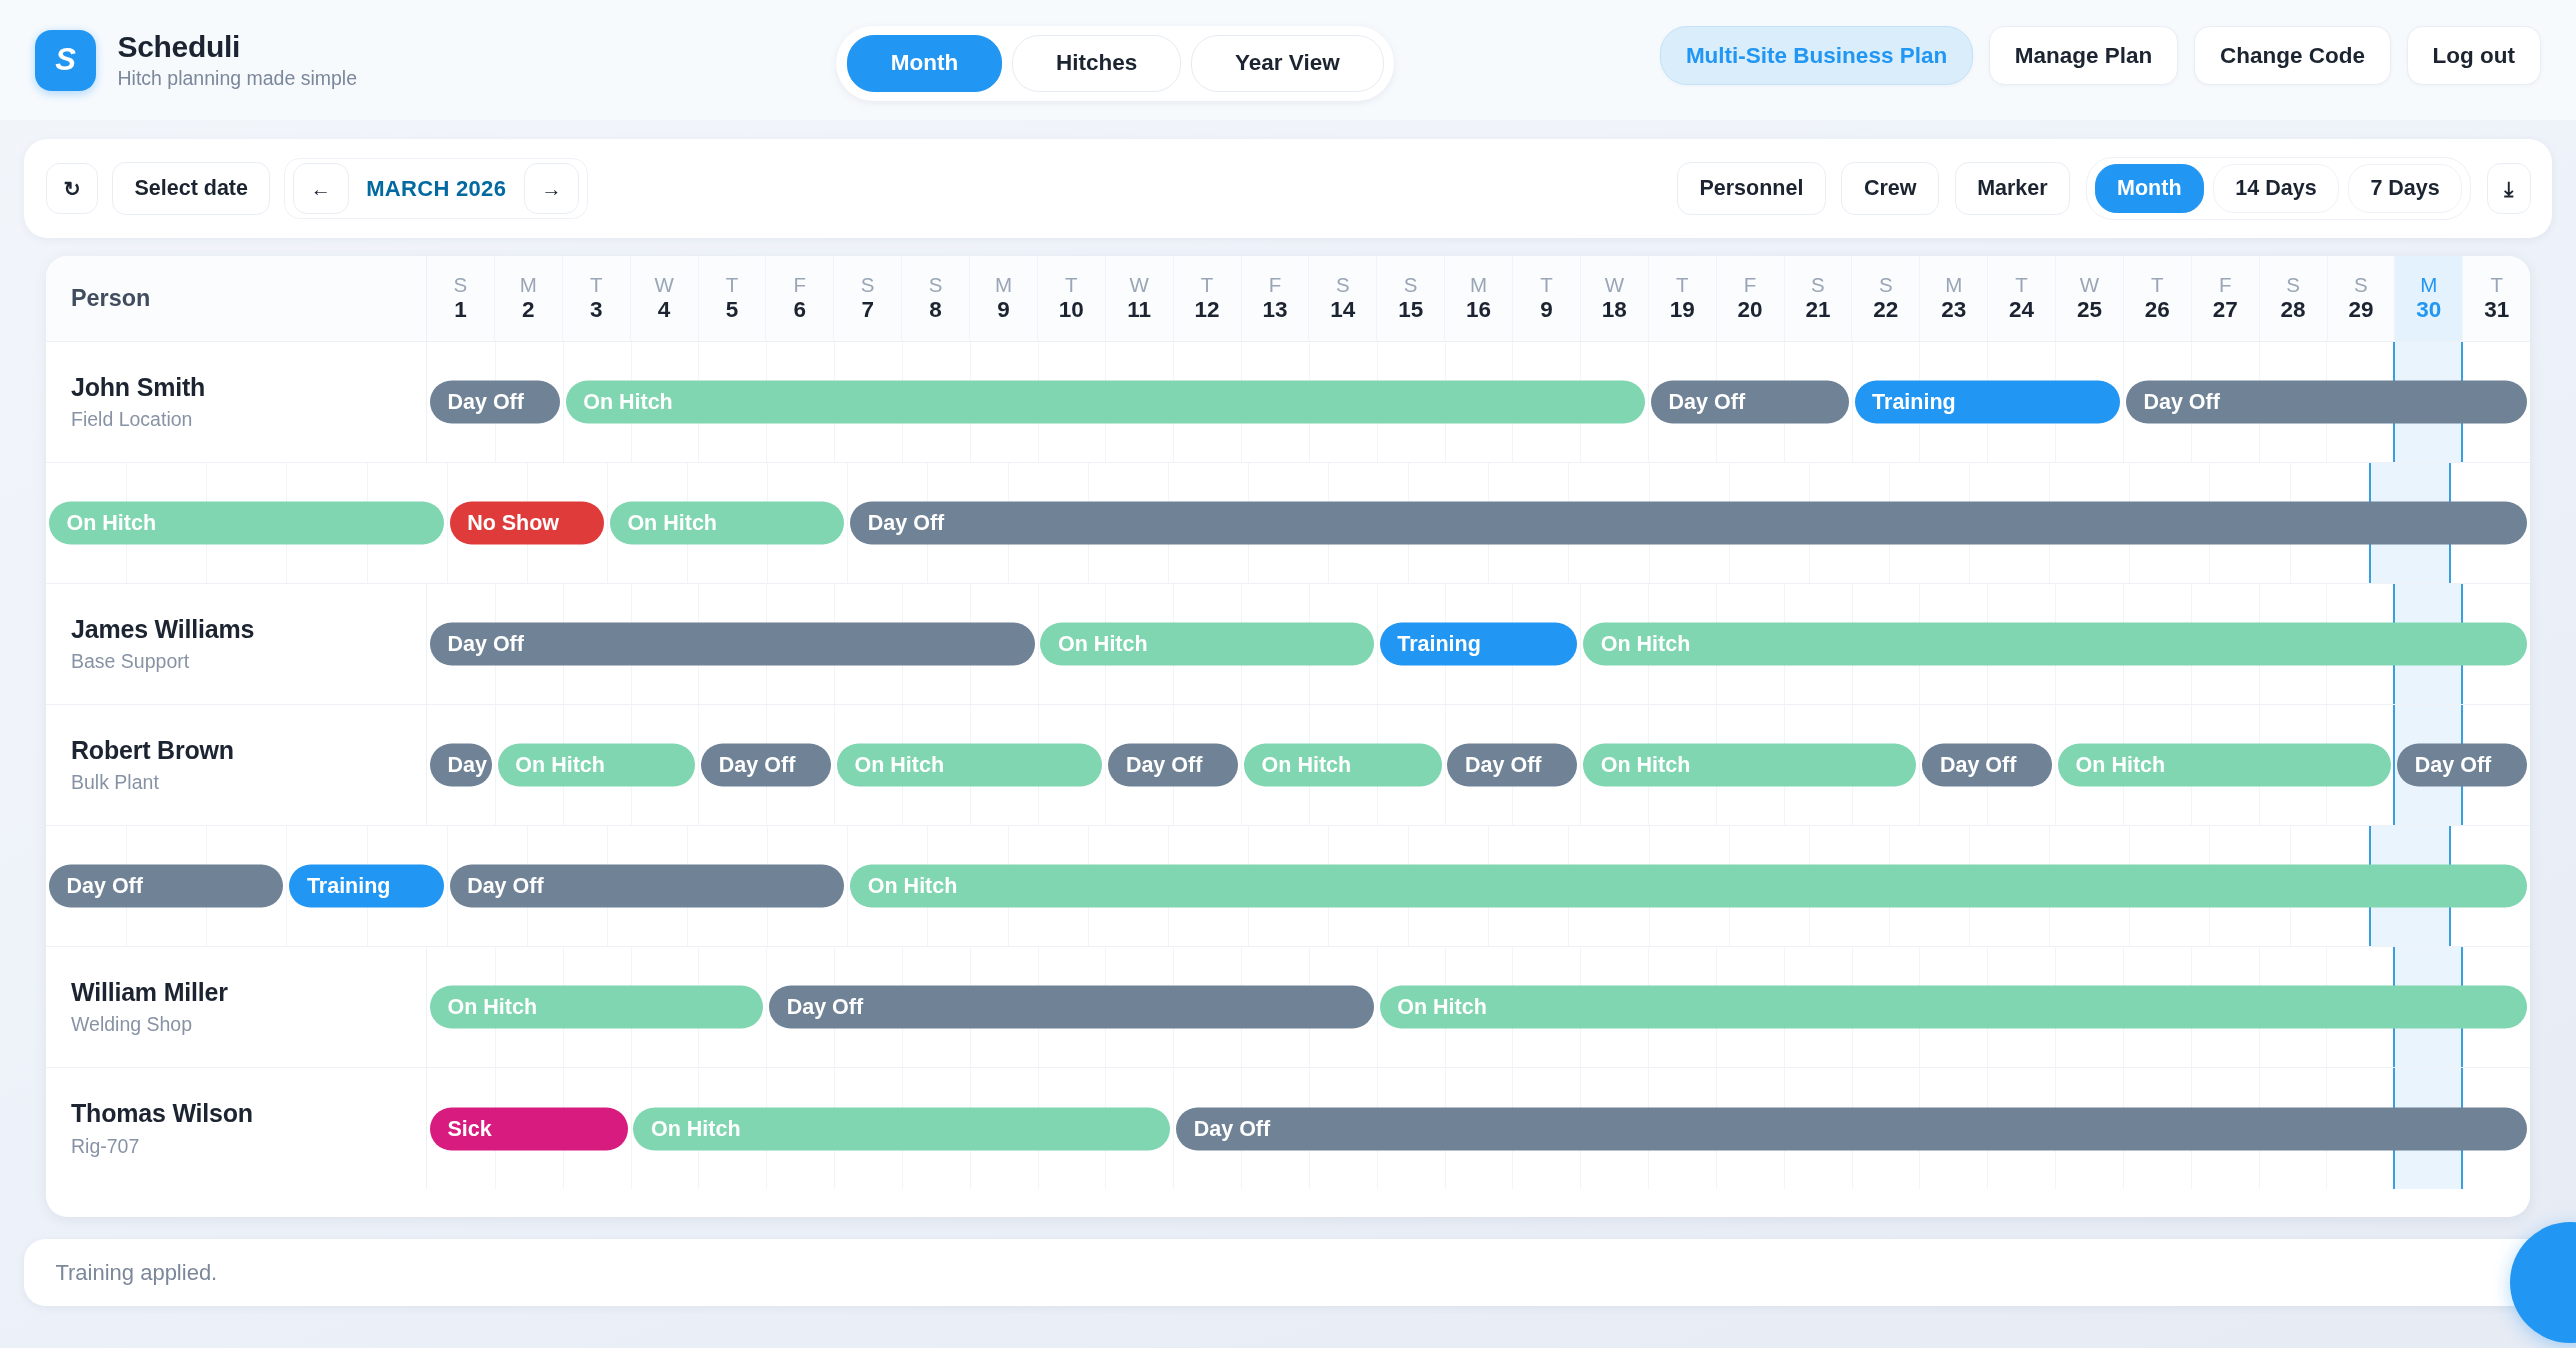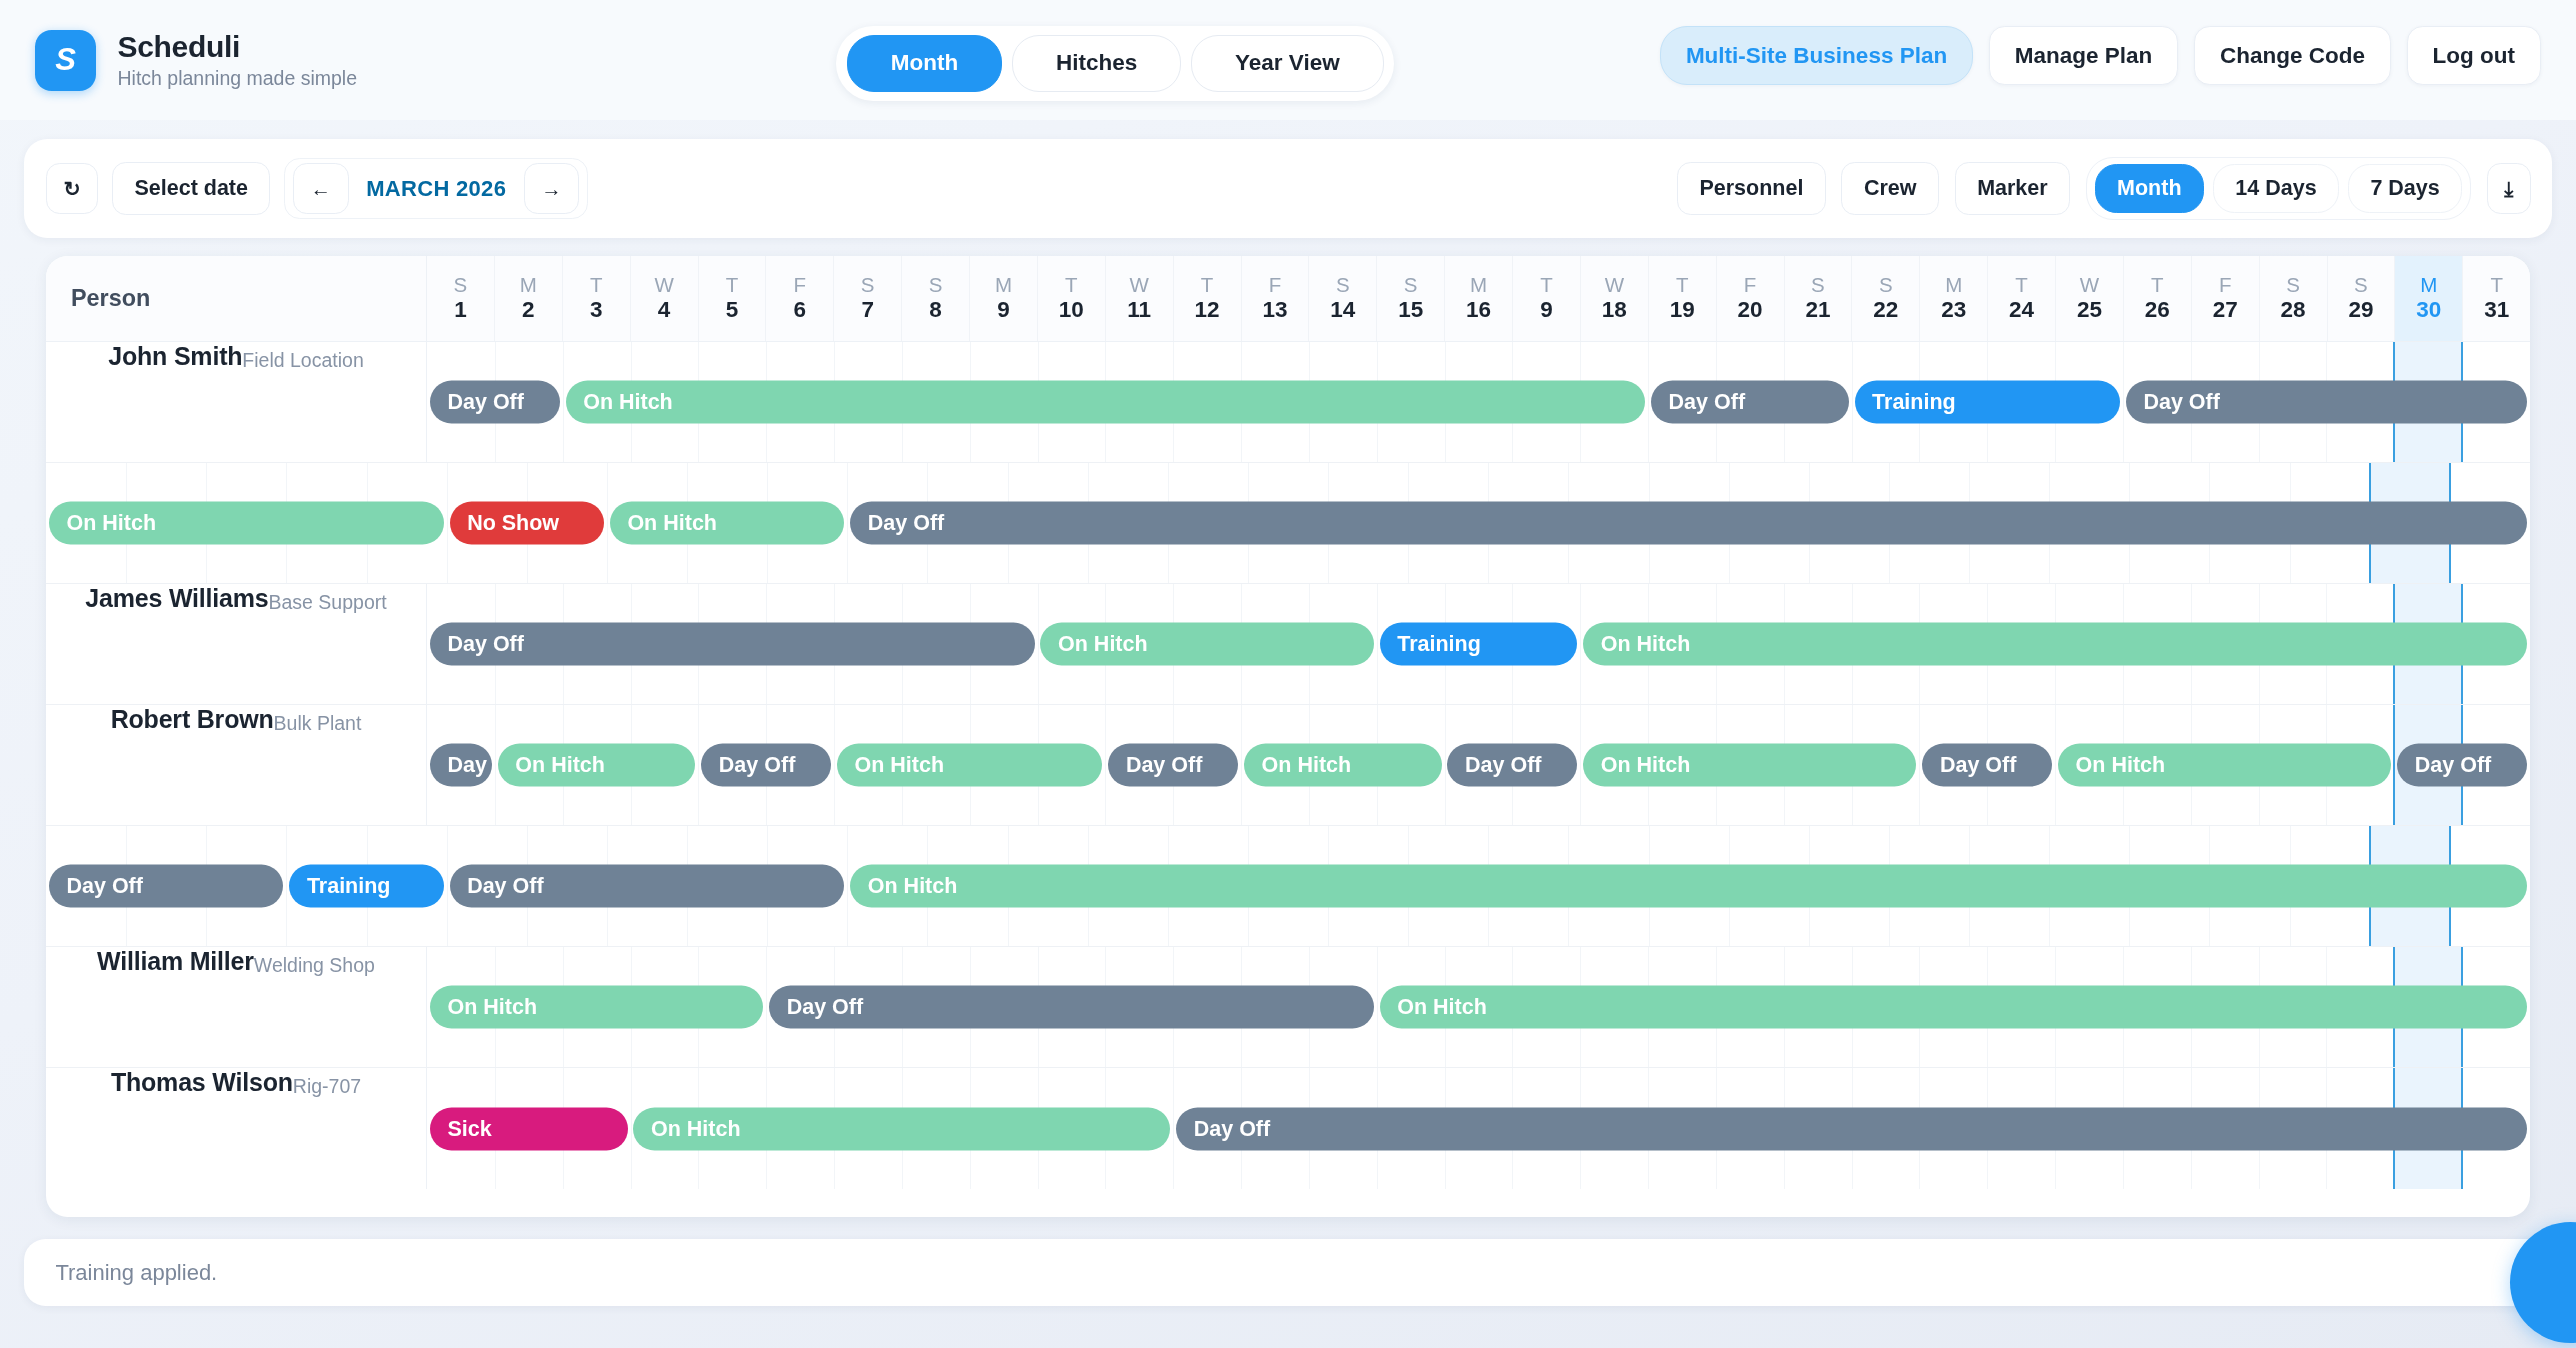--- a/index.html
+++ b/index.html
@@ -109,21 +109,21 @@
   .dow { font-size:20.5px; color:#9aa6b6; line-height:1; }
   .dnum { font-size:22.5px; font-weight:800; color:#1b2430; line-height:1; }
   .daycell.today { background:#e3f2fd; }
   .daycell.today .dow, .daycell.today .dnum { color:#2196f3; }
 
   .rows { position:relative; }
   .row { display:flex; height:121px; border-bottom:1px solid #eef1f5; }
   .row:last-child { border-bottom:none; }
   .rperson {
     width:381px; flex:0 0 381px; border-right:1px solid #edf1f6;
-    display:flex; flex-direction:row; justify-content:center; 
+    display:flex; flex-direction:column; justify-content:center; padding-left:25px;
   }
   .pname { font-size:25px; font-weight:700; color:#1b2430; letter-spacing:-0.2px; }
   .prole { font-size:19.5px; color:#8793a5; margin-top:6.8px; }
   .rtrack { position:relative; flex:1; }
   .colline {
     position:absolute; top:0; bottom:0; width:1px; background:#f2f5f8;
   }
   .todaycol { position:absolute; top:0; bottom:0; background:#eaf4fd; }
   .todayline { position:absolute; top:0; bottom:0; width:2px; background:#3a9fe0; }
   .bar {

